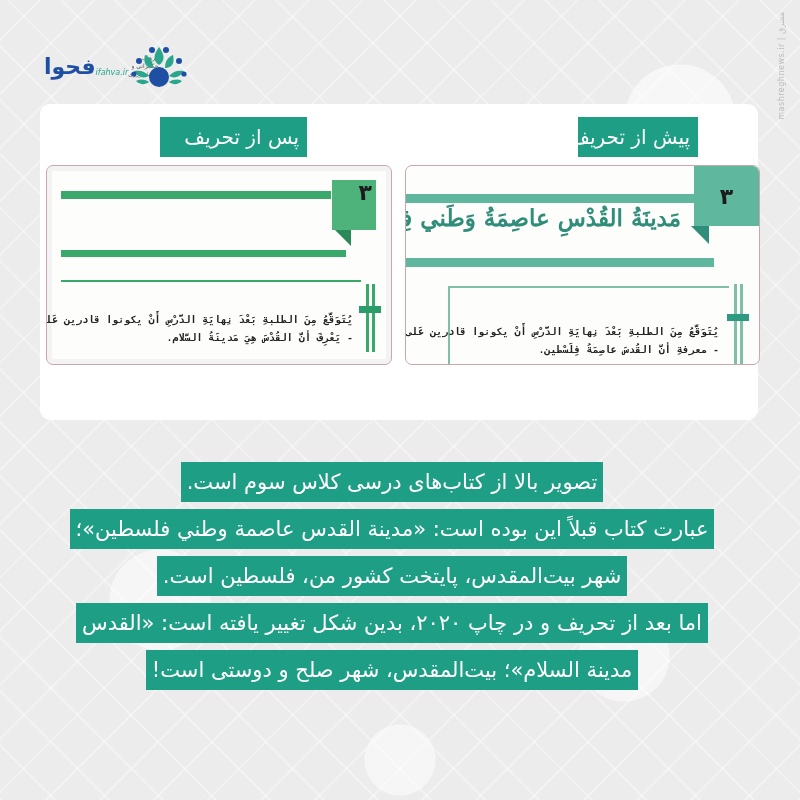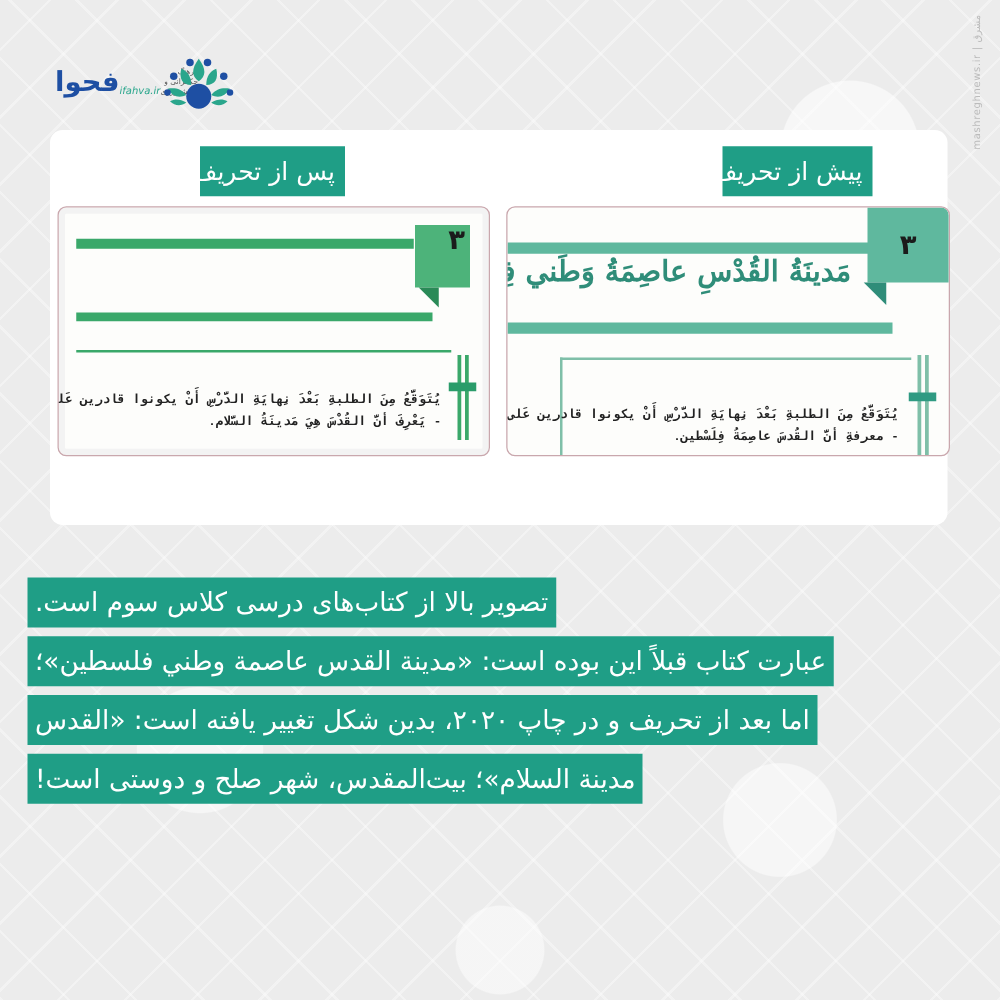--- a/index.html
+++ b/index.html
@@ -39,21 +39,21 @@
     position: absolute; left: 40px; top: 104px; width: 718px; height: 316px;
     background: #ffffff; border-radius: 10px;
   }
   .label {
     position: absolute; top: 117px; height: 40px;
     background: #1f9e86; color: #ffffff;
     font-size: 20px; line-height: 40px; padding: 0 8px;
     direction: rtl; white-space: nowrap;
   }
   .label-before { left: 540px; width: 120px; margin-left: 38px; }
-  .label-after { left: 160px; width: 116px; padding-left: 16px; }
+  .label-after { left: 160px; width: 147px; padding-left: 16px; }
   .book {
     position: absolute; top: 165px; height: 200px;
     border: 1.5px solid #c9a7ad; border-radius: 7px; background: #fdfdfb;
     overflow: hidden;
   }
   .book-before { left: 405px; width: 355px; }
   .book-after { left: 46px; width: 346px; box-shadow: inset 0 0 0 5px #f3f3f3; }
   .ribbon-top, .ribbon-bot { position: absolute; height: 9px; }
   .num-tab {
     position: absolute; top: 0; height: 60px; display: flex; align-items: center; justify-content: center;
@@ -65,21 +65,21 @@
   }
   .inner-box { position: absolute; border: 2.5px solid #7fbfa8; border-right: none; border-bottom: none; }
   .side-bar { position: absolute; width: 3px; background: #7fbfa8; }
   .side-tab { position: absolute; height: 7px; background: #2f9a82; }
   .book-line {
     position: absolute; direction: rtl; white-space: nowrap;
     font-family: Liberation Mono, monospace; color: #222; font-size: 10px; font-weight: bold;
   }
   .text-block {
     position: absolute; right: 38px; width: 740px;
-    display: flex; flex-direction: column; align-items: flex-start; gap: 7px;
+    display: flex; flex-direction: column; align-items: center; gap: 7px;
     top: 462px;
   }
   .hl {
     background: #1f9e86; color: #ffffff; direction: rtl;
     font-size: 21px; line-height: 40px; height: 40px; padding: 0 6px;
     white-space: nowrap; display: inline-block;
   }
 </style>
 </head>
 <body>
@@ -144,15 +144,16 @@
   <div class="side-bar" style="right:22px; top:118px; bottom:12px; background:#3aa86a;"></div>
   <div class="side-bar" style="right:16px; top:118px; bottom:12px; background:#3aa86a;"></div>
   <div class="side-tab" style="right:10px; width:22px; top:140px; background:#2a9c6a;"></div>
   <div class="book-line" style="right:38px; top:148px;">يُتَوَقَّعُ مِنَ الطلبةِ بَعْدَ نِهايَةِ الدَّرْسِ أَنْ يكونوا قادرين عَلى:</div>
   <div class="book-line" style="right:38px; top:166px;">- يَعْرِفَ أنَّ القُدْسَ هِيَ مَدينَةُ السَّلام.</div>
 </div>
 
 <div class="text-block">
   <span class="hl">تصویر بالا از کتاب‌های درسی کلاس سوم است.</span>
   <span class="hl">عبارت کتاب قبلاً این بوده است: «مدینة القدس عاصمة وطني فلسطين»؛</span>
+  <span class="hl">شهر بیت‌المقدس، پایتخت کشور من، فلسطین است.</span>
   <span class="hl">اما بعد از تحریف و در چاپ ۲۰۲۰، بدین شکل تغییر یافته است: «القدس</span>
   <span class="hl">مدینة السلام»؛ بیت‌المقدس، شهر صلح و دوستی است!</span>
 </div>
 
 </body></html>

